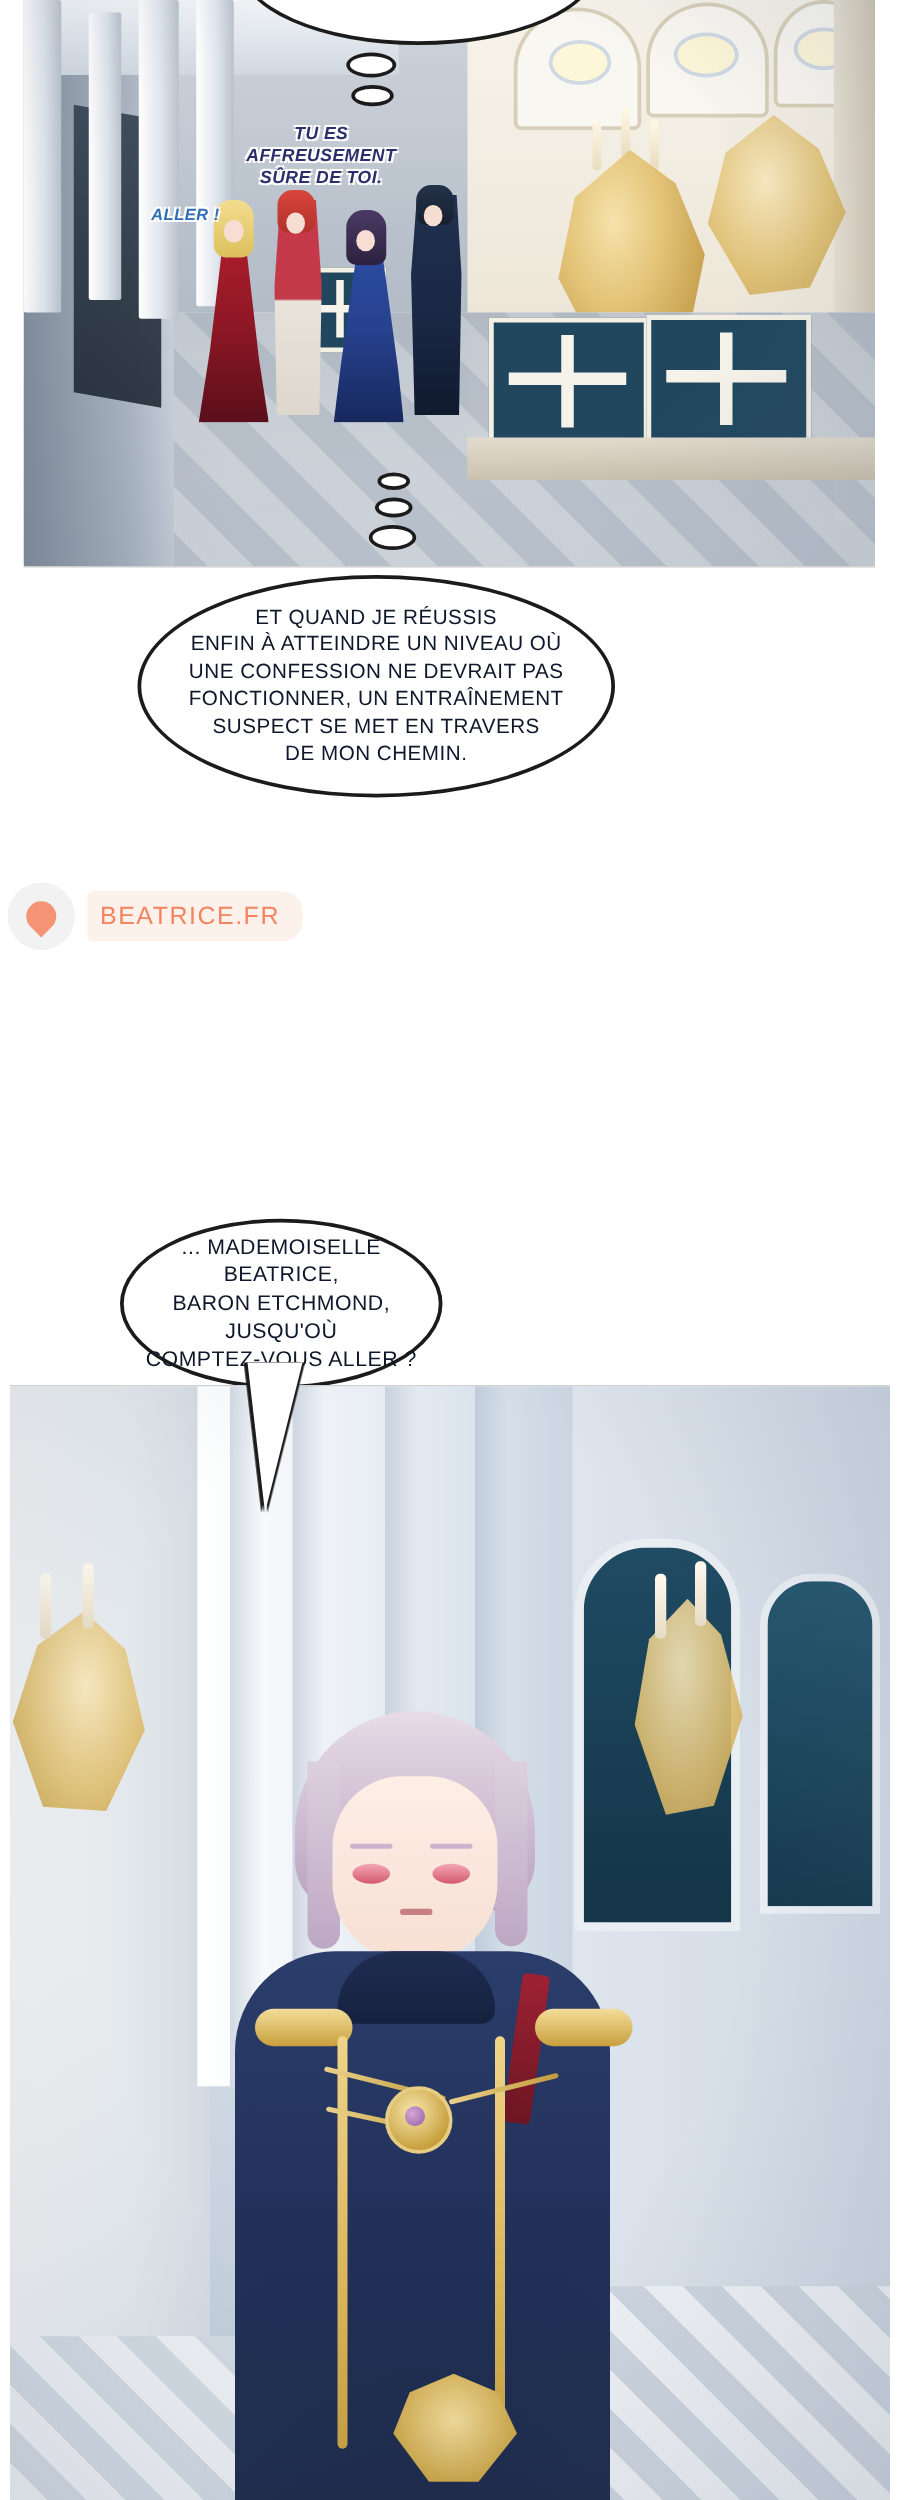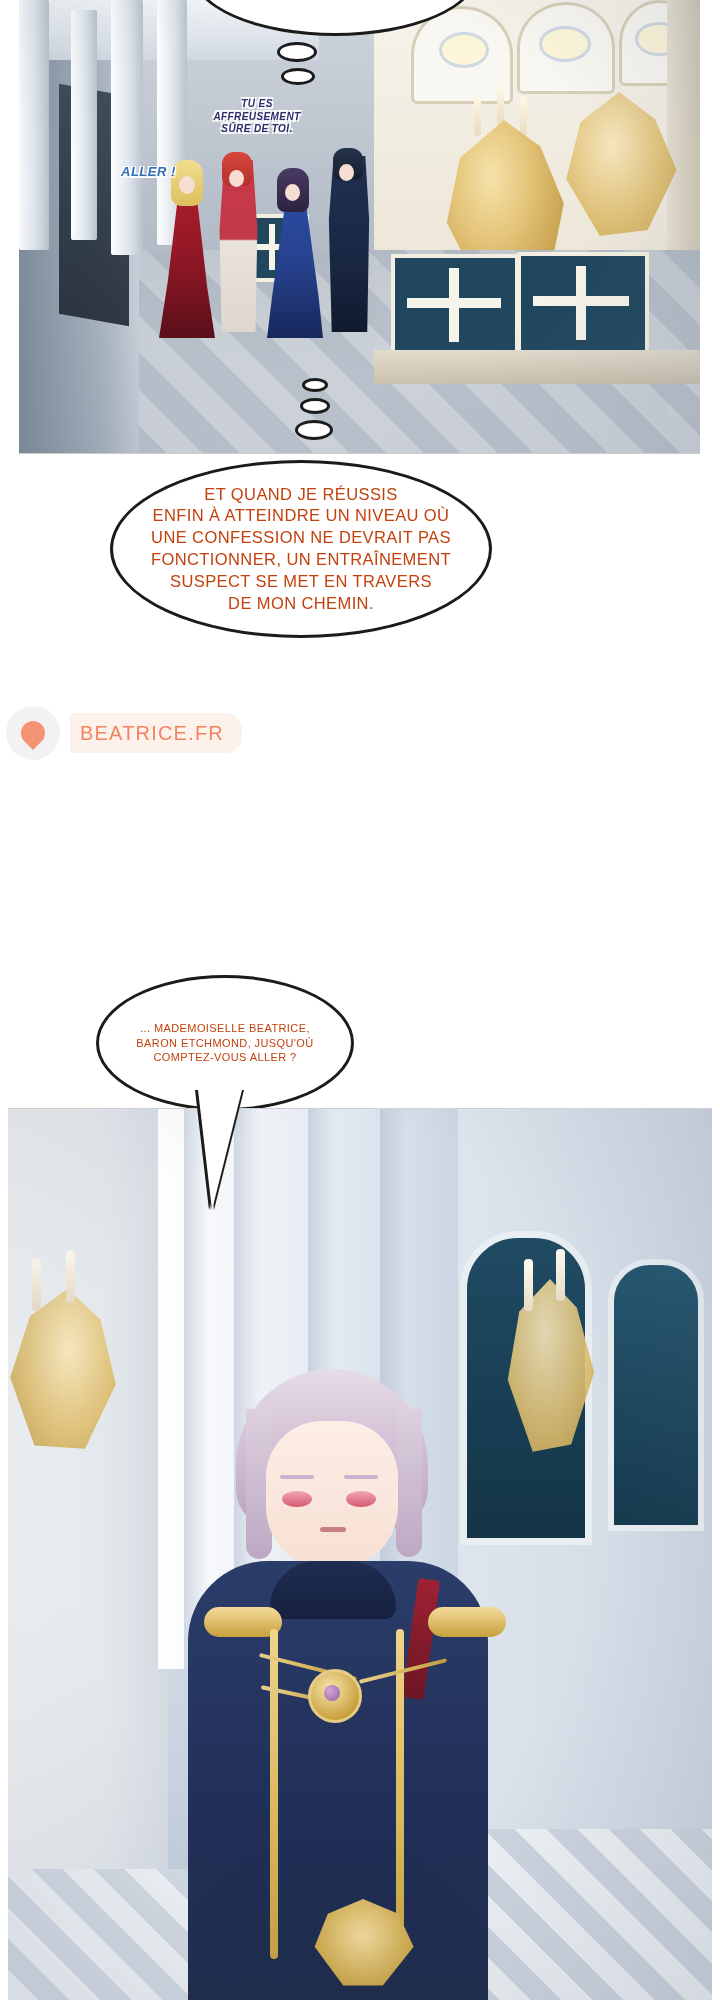--- a/index.html
+++ b/index.html
@@ -201,21 +201,21 @@
     border: 3px solid #1b1b1b;
     border-radius: 50%;
     display: flex;
     align-items: center;
     justify-content: center;
     text-align: center;
     box-sizing: border-box;
   }
   .bubbleText {
     font-family: "Liberation Sans", sans-serif;
-    color: #c2410c;
+    color: #0f172a;
     letter-spacing: .4px;
     line-height: 1.32;
     white-space: pre-line;
   }
 
   
   .bubbleTop {
     position: absolute;
     left: 172px; top: -92px;
     width: 288px; height: 128px;
@@ -234,21 +234,21 @@
 
   
   .thought {
     position: absolute;
     left: 148px; top: 98px;
     width: 180px;
     text-align: center;
     color: #2a2f6b;
     font-style: italic;
     font-weight: bold;
-    font-size: 10px;
+    font-size: 14px;
     line-height: 1.25;
     letter-spacing: .4px;
     text-shadow:
       -1.6px -1.6px 0 #fff, 1.6px -1.6px 0 #fff,
       -1.6px 1.6px 0 #fff, 1.6px 1.6px 0 #fff,
       0 0 3px #fff;
     white-space: pre-line;
   }
   .hmpf {
     position: absolute;
@@ -309,21 +309,21 @@
     letter-spacing: 1.2px;
     font-family: "Liberation Sans", sans-serif;
   }
 
   
   .bubble2 {
     left: 96px; top: 975px;
     width: 258px; height: 136px;
   }
   .bubble2 .bubbleText {
-    font-size: 11px;
+    font-size: 17px;
     padding: 0 16px;
   }
   .tail2 {
     position: absolute;
     left: 198px; top: 1090px;
     width: 0; height: 0;
     border-left: 14px solid transparent;
     border-right: 30px solid transparent;
     border-top: 120px solid #ffffff;
     filter: drop-shadow(2.5px 0 0 #1b1b1b) drop-shadow(-2.5px 0 0 #1b1b1b);

